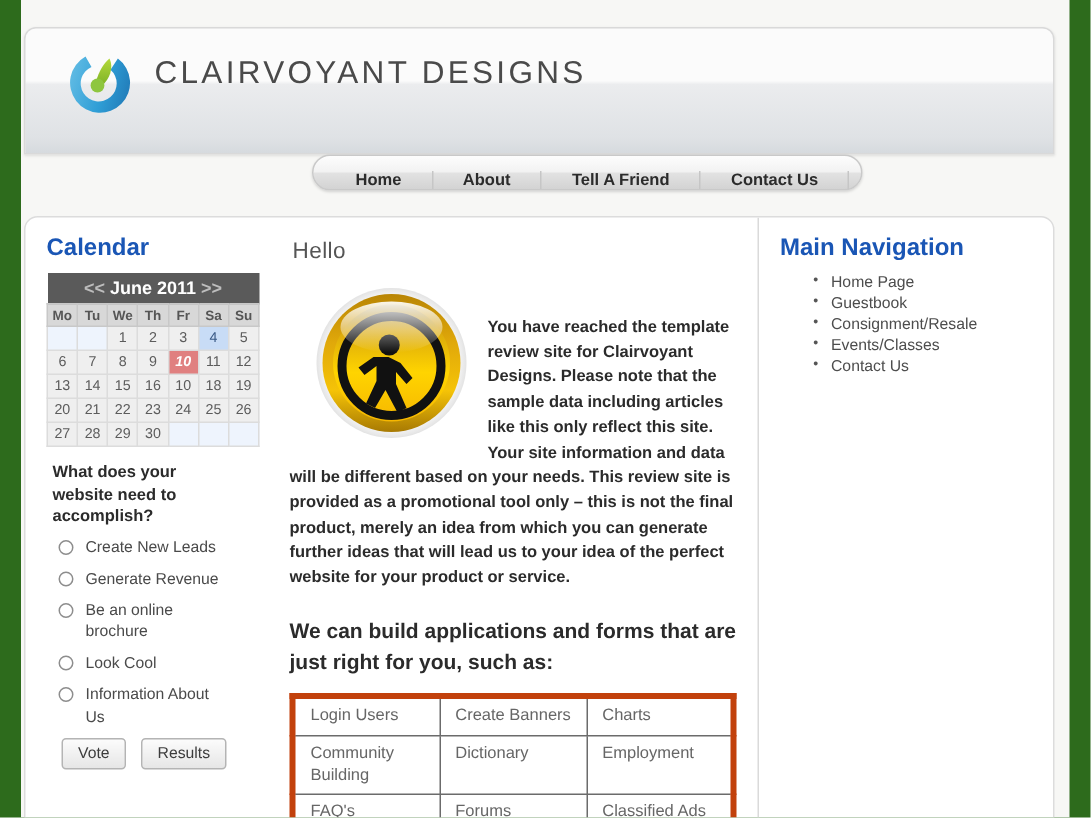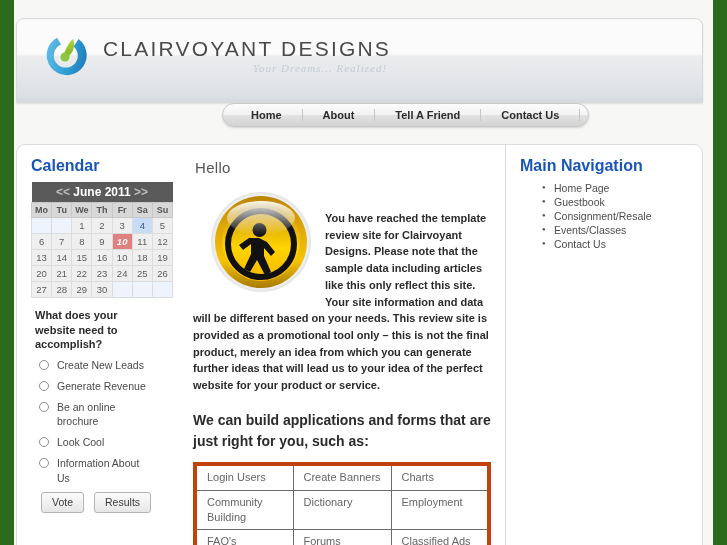--- a/index.html
+++ b/index.html
@@ -41,22 +41,22 @@
     font-family:"Liberation Serif", serif;
     font-style:italic; font-size:11px; letter-spacing:1px;
     color:#c4ccd6; text-align:right; margin-top:1px; padding-right:4px;
   }
 
   
   .navbar-zone {
     position:relative; height:28px; margin:0 10px 0 2px;
   }
   .navbar {
-    position:absolute; left:206px; top:0;
-    height:24px; display:flex; align-items:center;
+    position:absolute; left:192px; top:0;
+    height:24px; display:flex; align-items:flex-end;
     background:linear-gradient(to bottom,#fdfdfd 0%,#f2f2f2 48%,#e2e2e2 52%,#d3d3d3 100%);
     border:1px solid #c9c9c9;
     border-radius:12px;
     box-shadow:0 1px 2px rgba(0,0,0,.15);
   }
   .nav-item {
     padding:0 20px;
     display:flex; align-items:center; justify-content:center;
     font-size:11px; font-weight:bold; color:#2b2b2b;
     border-right:1px solid #c6c6c6;
@@ -191,21 +191,20 @@
               <stop offset="100%" stop-color="#7bb026"></stop>
             </linearGradient>
           </defs>
           <path d="M24 4 A20 20 0 1 0 42 16 L34 20 A12 12 0 1 1 24 12 Z" fill="url(#gblue)" transform="rotate(-30 24 24)"></path>
           <path d="M30 8 C33 14 30 22 25 26 C22 28 20 26 21 23 C23 17 26 11 30 8 Z" fill="url(#ggreen)"></path>
           <circle cx="22" cy="26" r="4.6" fill="#8ec63f"></circle>
         </svg>
       </div>
       <div class="brand-block">
         <div class="brand-name">CLAIRVOYANT  DESIGNS</div>
-        <div class="brand-tag">Your Dreams... Realized!</div>
       </div>
     </div>
   </div>
 
   <div class="navbar-zone">
     <div class="navbar">
       <div class="nav-cap-l"></div>
       <div class="nav-item">Home</div>
       <div class="nav-item">About</div>
       <div class="nav-item">Tell A Friend</div>

